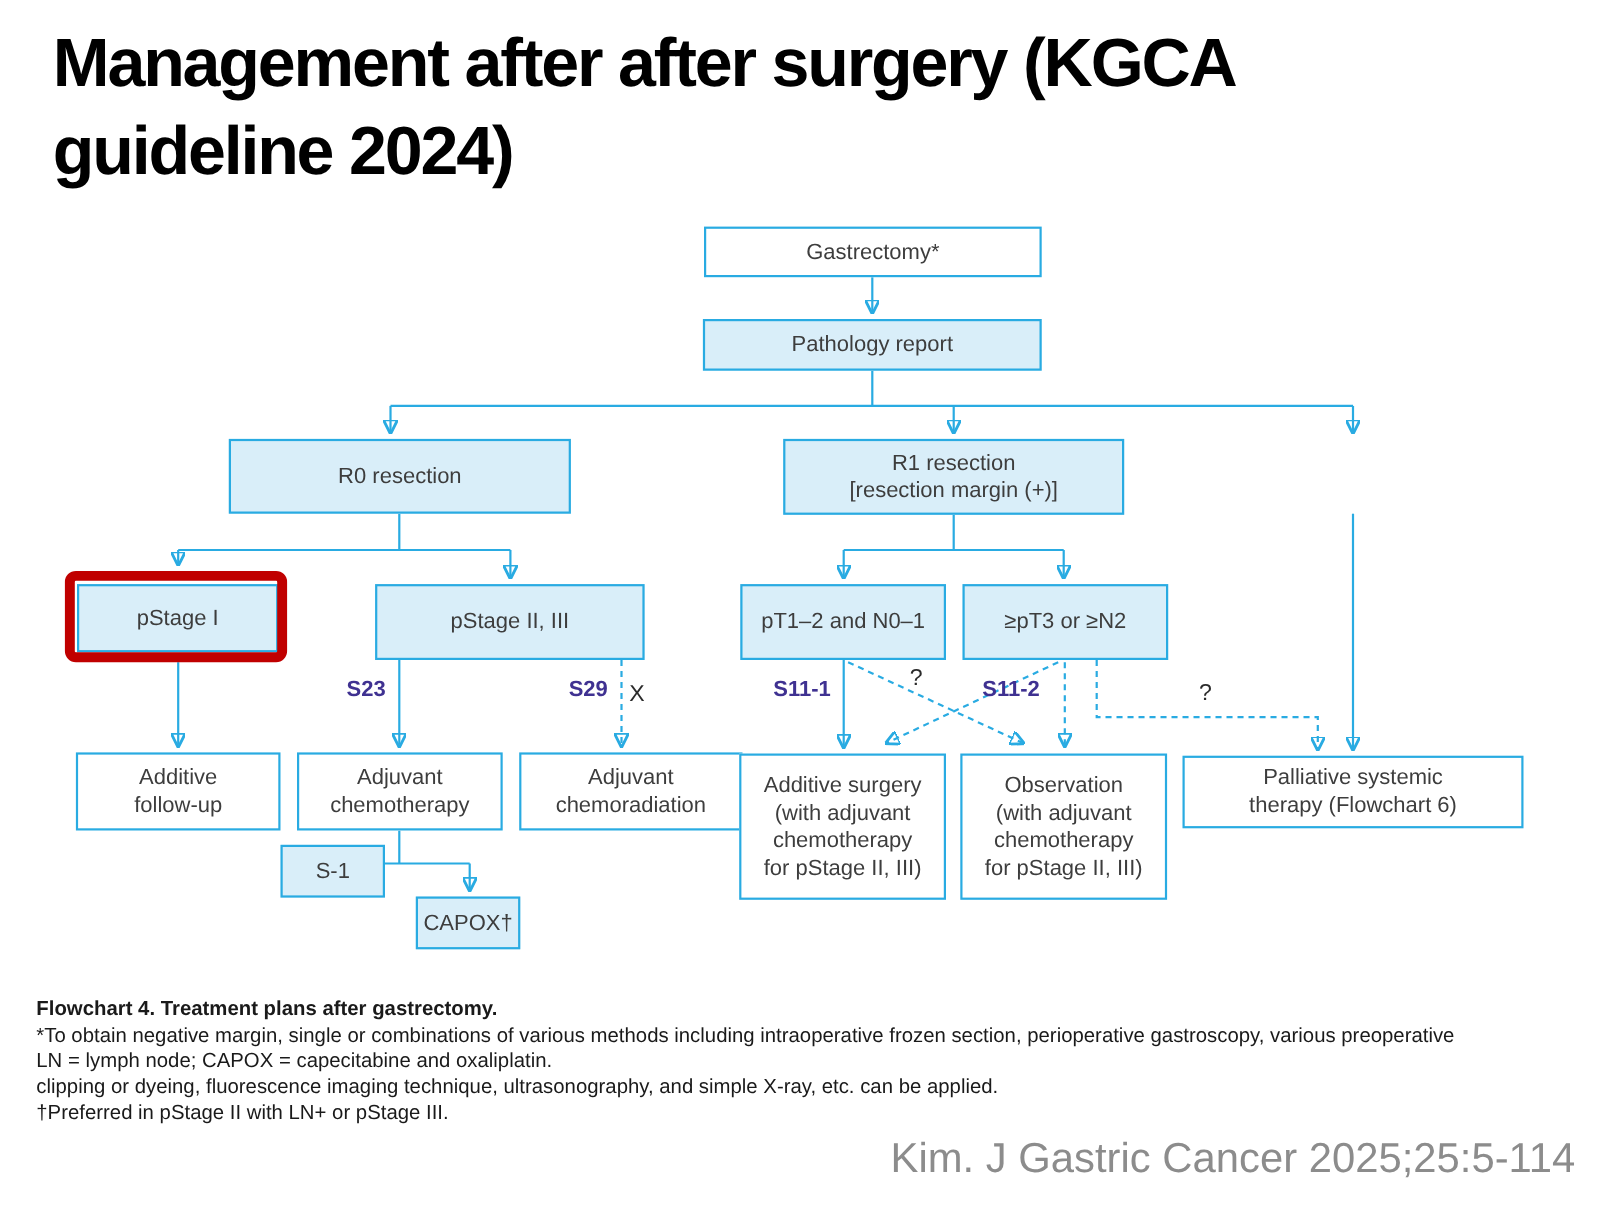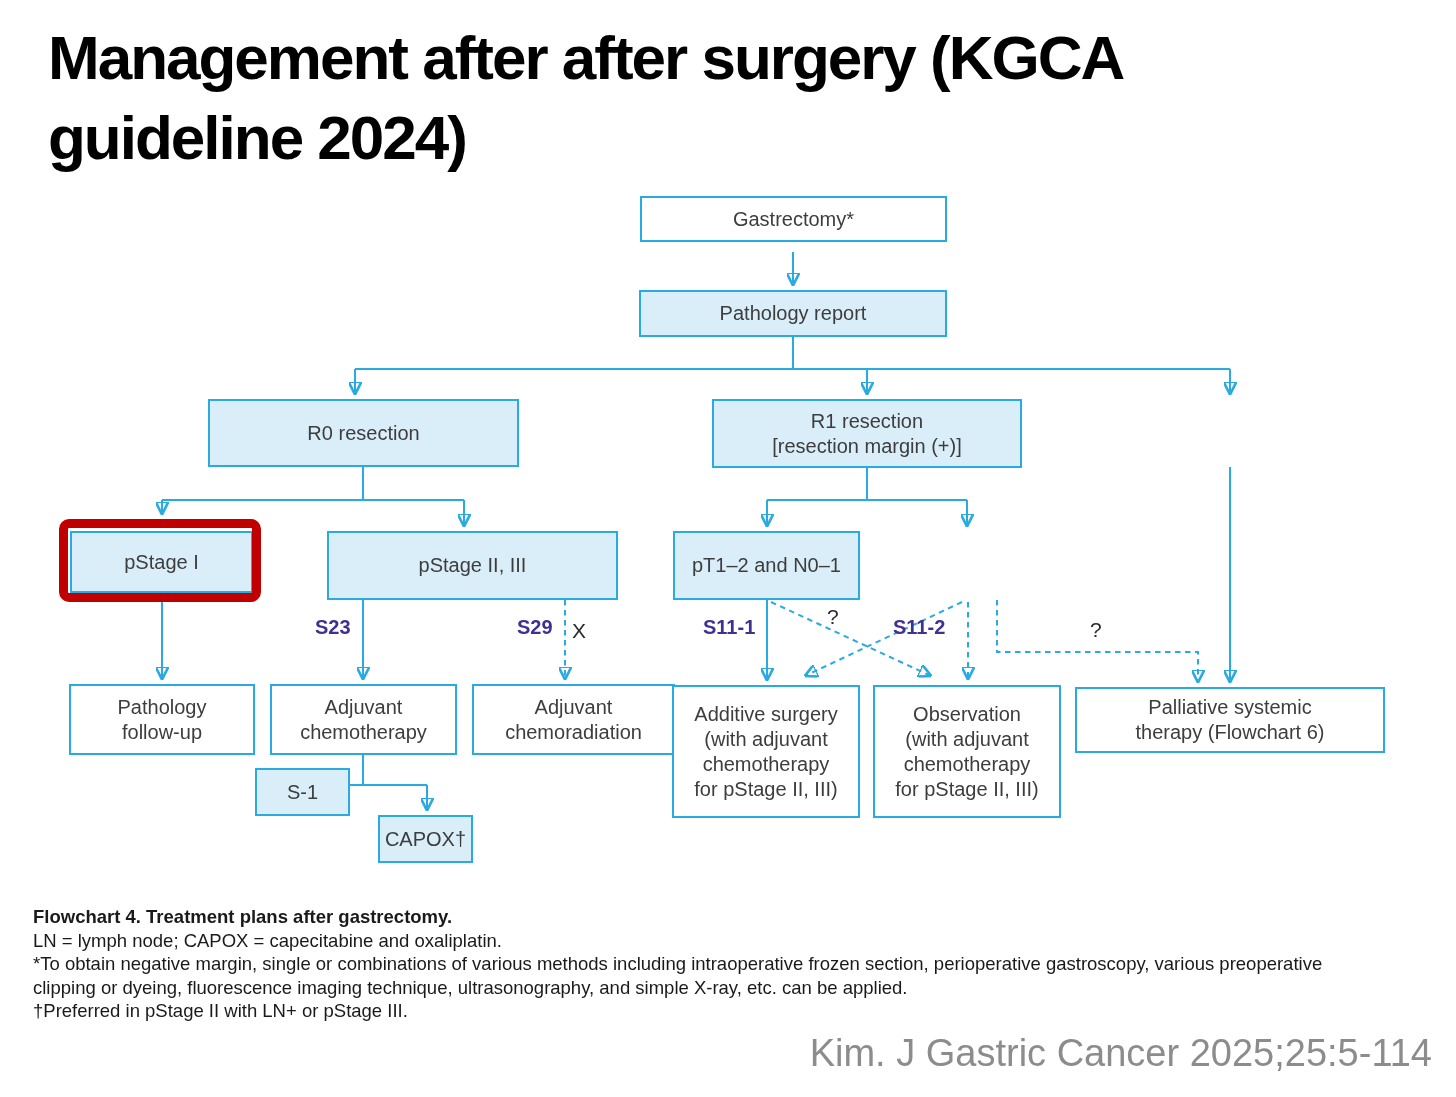--- a/index.html
+++ b/index.html
@@ -63,41 +63,42 @@
     </g>
     <g>
       <path class="dashed" d="M565 600 V677" marker-end="url(#arrow)"></path>
       <path class="dashed" d="M771 602 L929 675" marker-end="url(#arrow)"></path>
       <path class="dashed" d="M962 602 L807 675" marker-end="url(#arrow)"></path>
       <path class="dashed" d="M968 602 V677" marker-end="url(#arrow)"></path>
       <path class="dashed" d="M997 600 V652 H1198 V680" marker-end="url(#arrow)"></path>
     </g>
   </svg>
 
-  <div class="node plain" style="left:640px;top:196px;width:307px;height:46px">Gastrectomy*</div>
+  <div class="node plain" style="left:640px;top:206px;width:307px;height:46px">Gastrectomy*</div>
   <div class="node" style="left:639px;top:290px;width:308px;height:47px">Pathology report</div>
 
   <div class="node" style="left:208px;top:399px;width:311px;height:68px">R0 resection</div>
   <div class="node" style="left:712px;top:399px;width:310px;height:69px">R1 resection
 [resection margin (+)]</div>
 
   <div class="node" style="left:70px;top:531px;width:183px;height:62px">pStage I</div>
   <div class="red-ring" style="left:59px;top:519px;width:202px;height:83px"></div>
-  <div class="node" style="left:327px;top:531px;width:291px;height:69px">pStage II, III</div>
+  <div class="node" style="left:341px;top:531px;width:245px;height:69px">pStage II, III</div>
   <div class="node" style="left:673px;top:531px;width:187px;height:69px">pT1–2 and N0–1</div>
+  <div class="node" style="left:875px;top:531px;width:187px;height:69px">≥pT3 or ≥N2</div>
 
   <div class="step-label" style="left:315px;top:616px">S23</div>
   <div class="step-label" style="left:517px;top:616px">S29</div>
   <div class="annot" style="left:572px;top:619px">X</div>
   <div class="step-label" style="left:703px;top:616px">S11-1</div>
   <div class="step-label" style="left:893px;top:616px">S11-2</div>
   <div class="annot" style="left:827px;top:605px">?</div>
   <div class="annot" style="left:1090px;top:618px">?</div>
 
-  <div class="node plain" style="left:69px;top:684px;width:186px;height:71px">Pathology
+  <div class="node plain" style="left:69px;top:684px;width:186px;height:71px">Additive
 follow-up</div>
   <div class="node plain" style="left:270px;top:684px;width:187px;height:71px">Adjuvant
 chemotherapy</div>
   <div class="node plain" style="left:472px;top:684px;width:203px;height:71px">Adjuvant
 chemoradiation</div>
   <div class="node plain" style="left:672px;top:685px;width:188px;height:133px">Additive surgery
 (with adjuvant
 chemotherapy
 for pStage II, III)</div>
   <div class="node plain" style="left:873px;top:685px;width:188px;height:133px">Observation
@@ -105,21 +106,21 @@
 chemotherapy
 for pStage II, III)</div>
   <div class="node plain" style="left:1075px;top:687px;width:310px;height:66px">Palliative systemic
 therapy (Flowchart 6)</div>
 
   <div class="node" style="left:255px;top:768px;width:95px;height:48px">S-1</div>
   <div class="node" style="left:378px;top:815px;width:95px;height:48px">CAPOX†</div>
 
   <div class="footnotes">
     <div class="fn bold">Flowchart 4. Treatment plans after gastrectomy.</div>
+    <div class="fn">*To obtain negative margin, single or combinations of various methods including intraoperative frozen section, perioperative gastroscopy, various preoperative</div>
     <div class="fn">LN = lymph node; CAPOX = capecitabine and oxaliplatin.</div>
-    <div class="fn">*To obtain negative margin, single or combinations of various methods including intraoperative frozen section, perioperative gastroscopy, various preoperative</div>
     <div class="fn">clipping or dyeing, fluorescence imaging technique, ultrasonography, and simple X-ray, etc. can be applied.</div>
     <div class="fn">†Preferred in pStage II with LN+ or pStage III.</div>
   </div>
 
   <div class="citation">Kim. J Gastric Cancer 2025;25:5-114</div>
 
 </div>
 
 </body></html>

